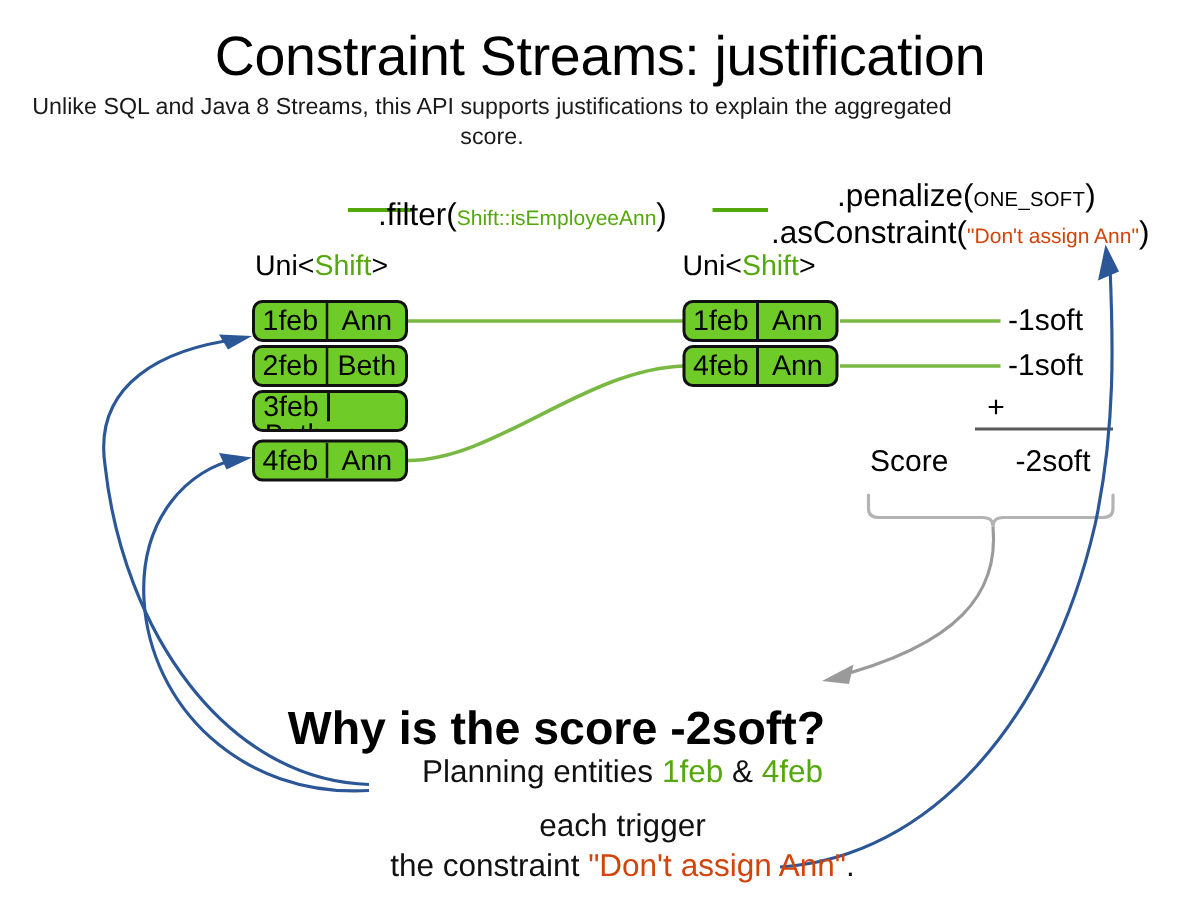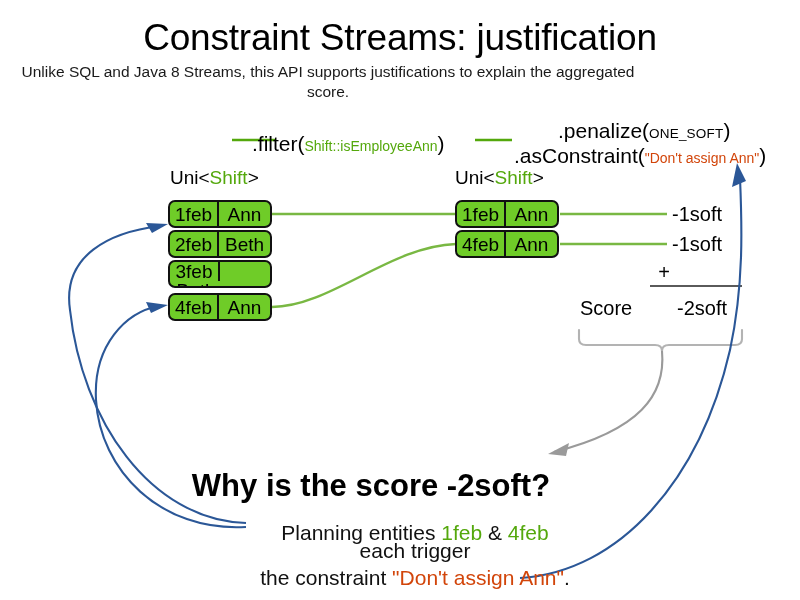--- a/index.html
+++ b/index.html
@@ -149,21 +149,21 @@
     left: 0; width: 800px;
     text-align: center;
     font-size: 21px;
     line-height: 26px;
     color: #111;
     padding-left: 30px;
     box-sizing: border-box;
   }
   .why-line .g { color: #54a80c; }
   .why-line .or { color: #d2450a; }
-  #why-line-1 { top: 520px; }
+  #why-line-1 { top: 502px; }
   #why-line-2 { top: 538px; }
   #why-line-3 { top: 565px; }
 </style>
 </head>
 <body>
 
 <div id="slide">
 
   <svg id="svg-layer" viewBox="0 0 800 600">
 

